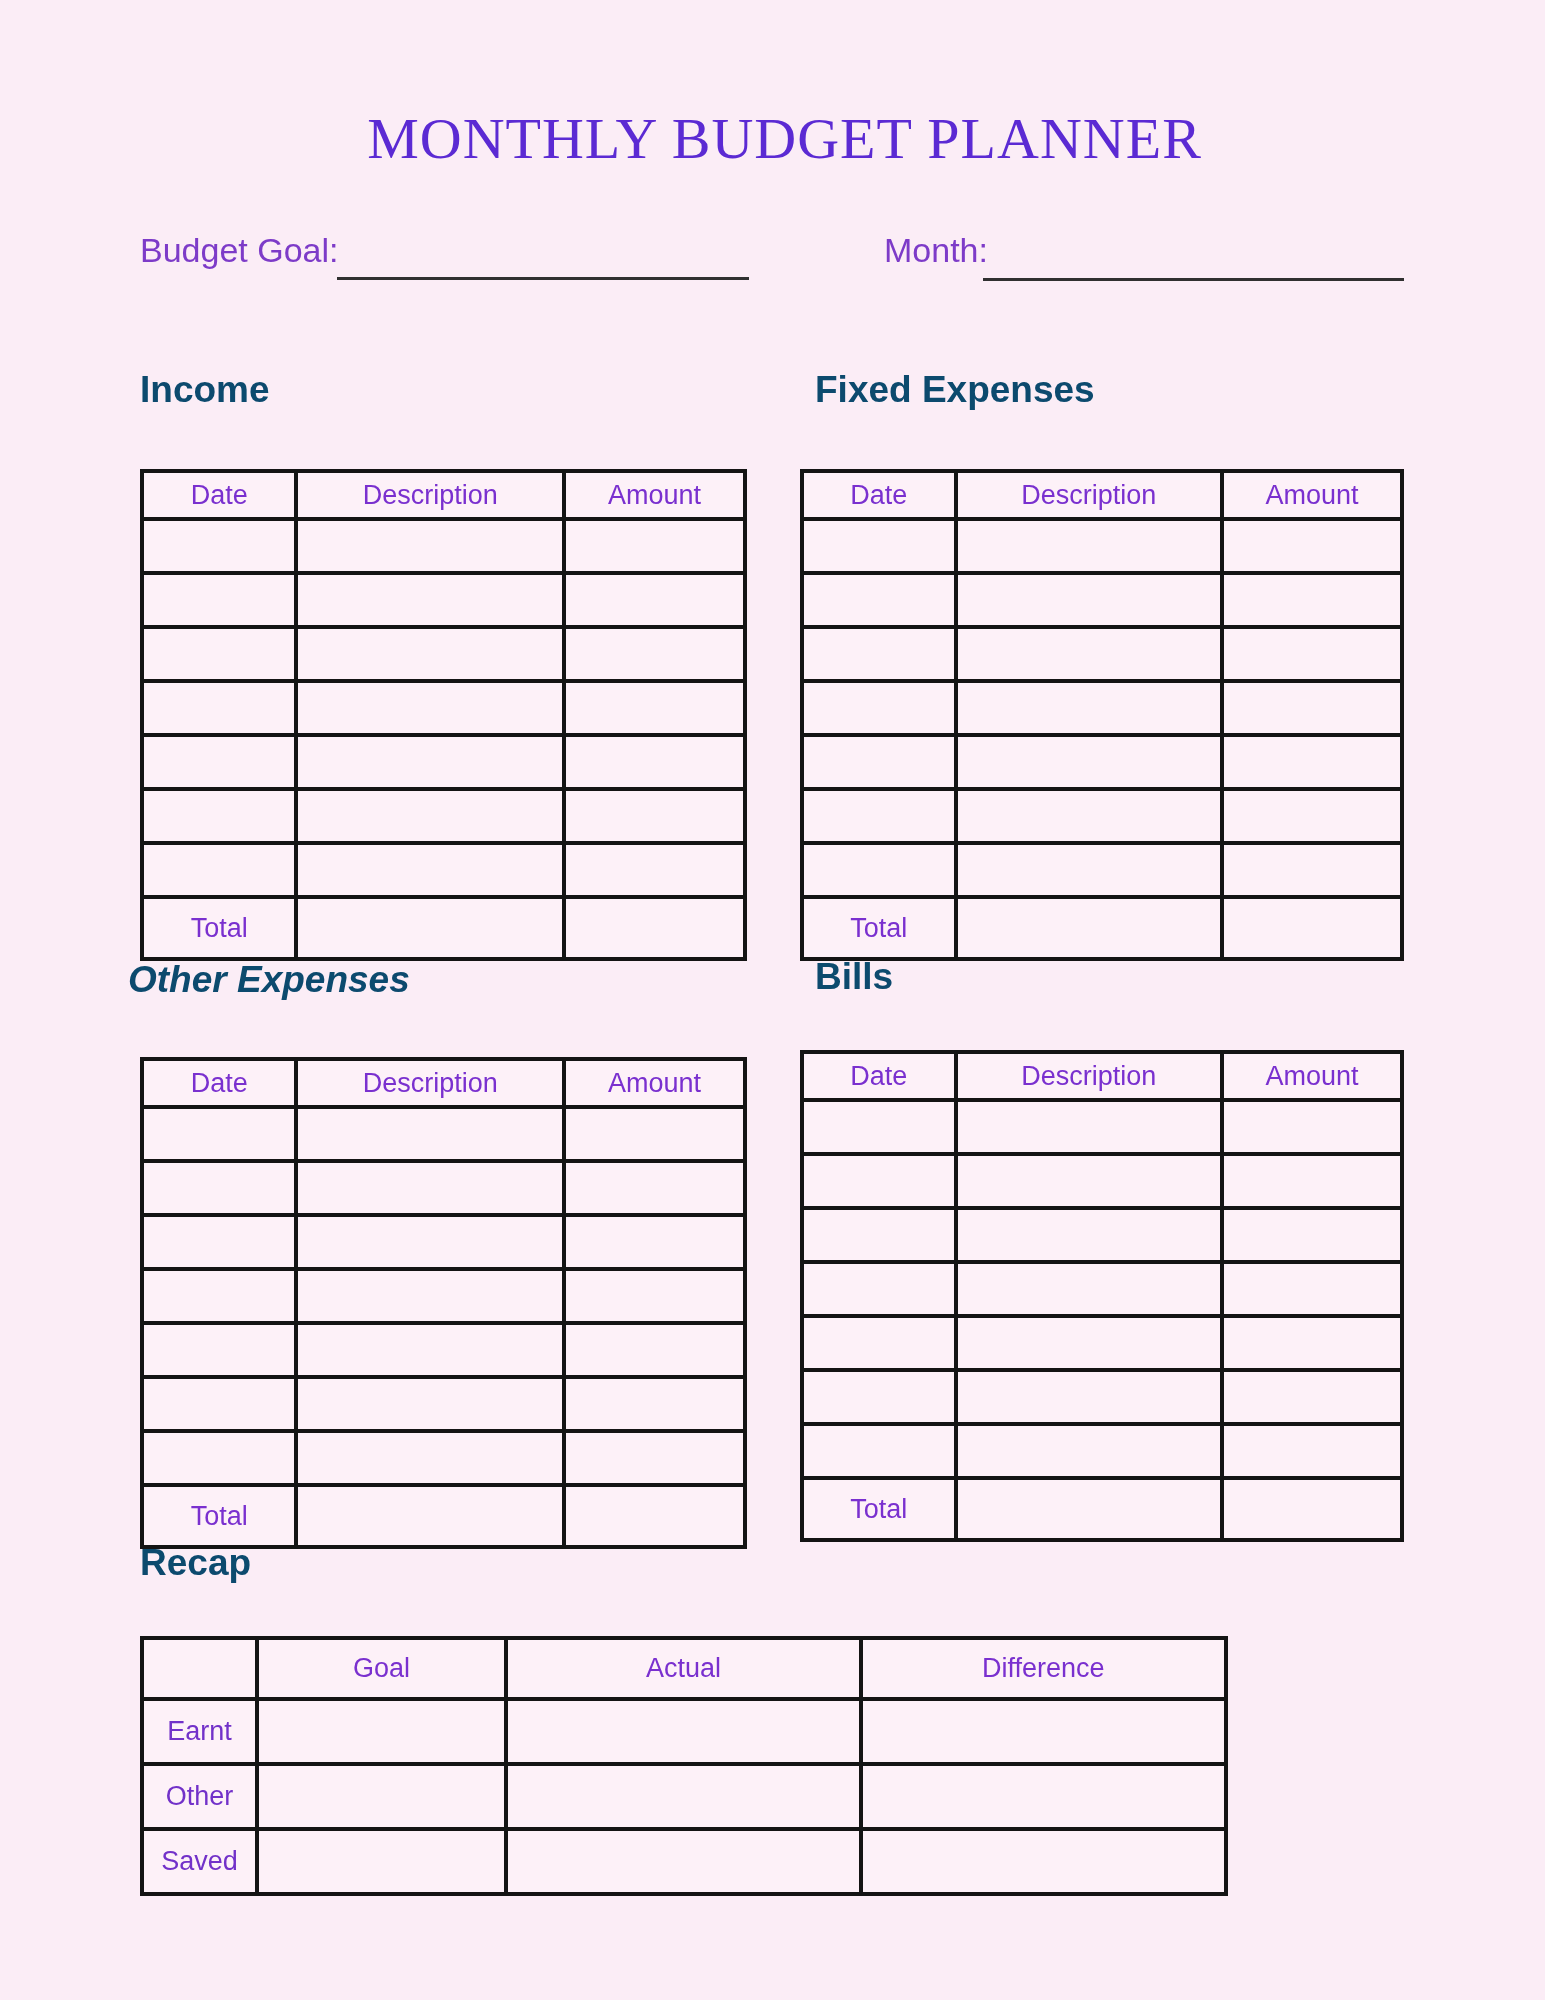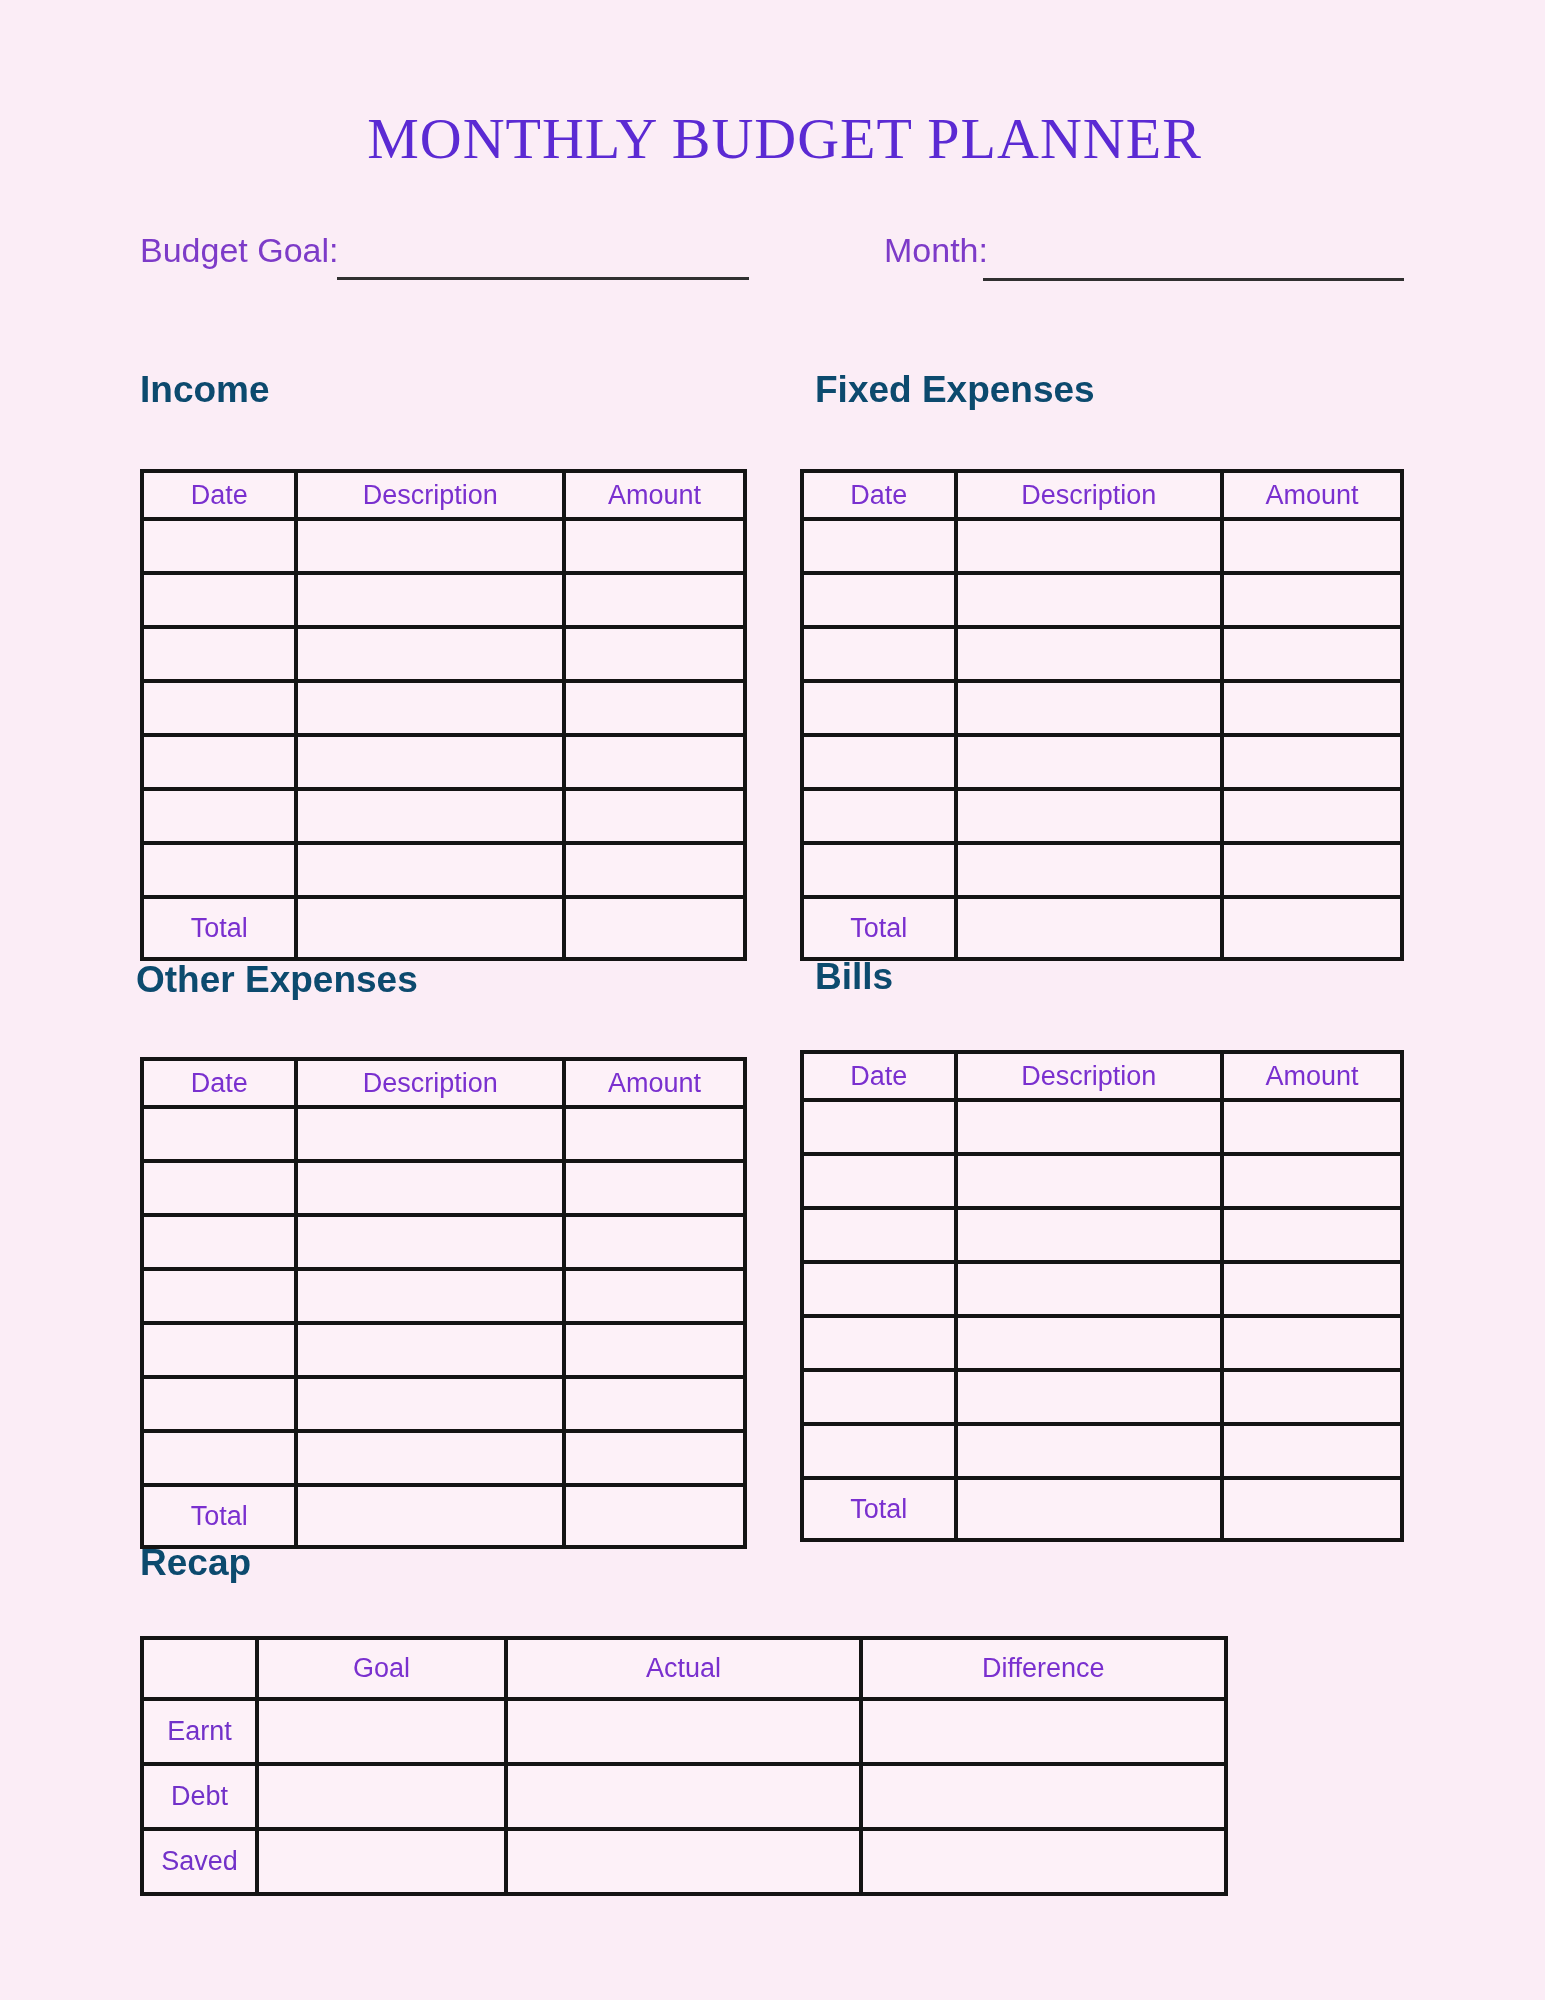--- a/index.html
+++ b/index.html
@@ -42,21 +42,21 @@
   .section-heading {
     position: absolute;
     margin: 0;
     font-size: 37px;
     font-weight: 700;
     color: #0c4a6e;
     line-height: 1;
   }
   #income-heading { left: 140px; top: 371px; }
   #fixed-heading  { left: 815px; top: 371px; }
-  #other-heading  { left: 136px; top: 961px; }
+  #other-heading  { left: 128px; top: 961px; font-style: italic; }
   #bills-heading  { left: 815px; top: 958px; }
   #recap-heading  { left: 140px; top: 1544px; }
   .tbl-wrap { position: absolute; margin-top: 36px; }
   #income-wrap { left: 140px; top: 433px;  width: 607px; }
   #fixed-wrap  { left: 800px; top: 433px;  width: 604px; }
   #other-wrap  { left: 140px; top: 1021px; width: 607px; }
   #bills-wrap  { left: 800px; top: 1014px; width: 604px; }
   #recap-wrap  { left: 140px; top: 1600px; width: 1088px; }
   table {
     border-collapse: collapse;
@@ -372,21 +372,21 @@
         </tr>
       </thead>
       <tbody>
         <tr>
           <td class="row-label">Earnt</td>
           <td></td>
           <td></td>
           <td></td>
         </tr>
         <tr>
-          <td class="row-label">Debt</td>
+          <td class="row-label">Other</td>
           <td></td>
           <td></td>
           <td></td>
         </tr>
         <tr>
           <td class="row-label">Saved</td>
           <td></td>
           <td></td>
           <td></td>
         </tr>

